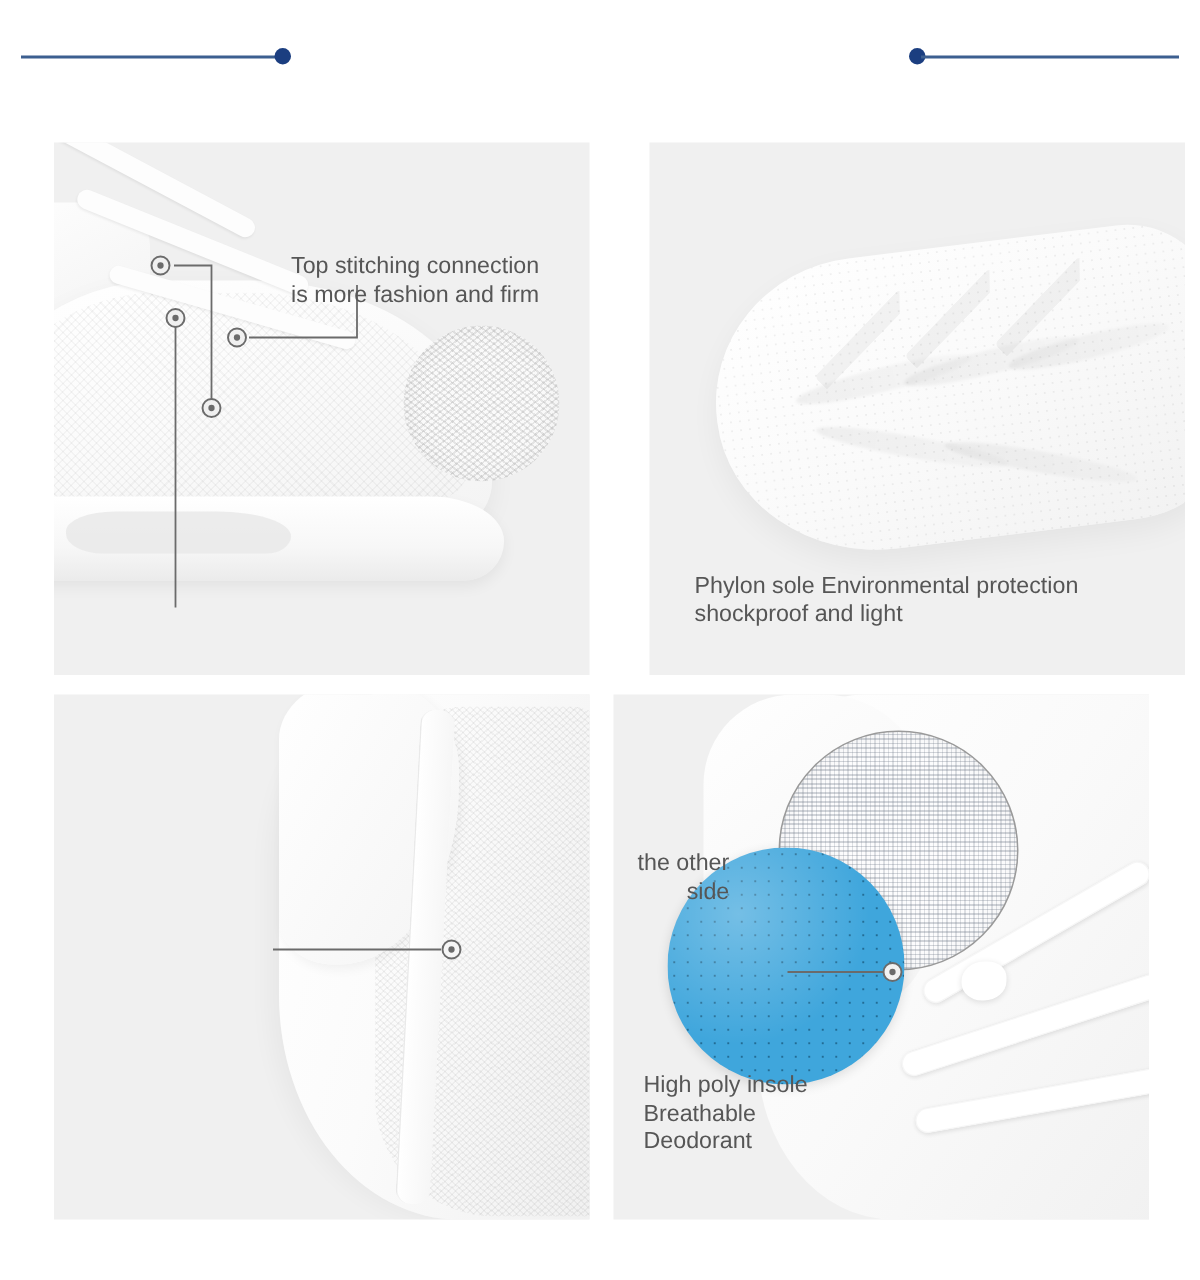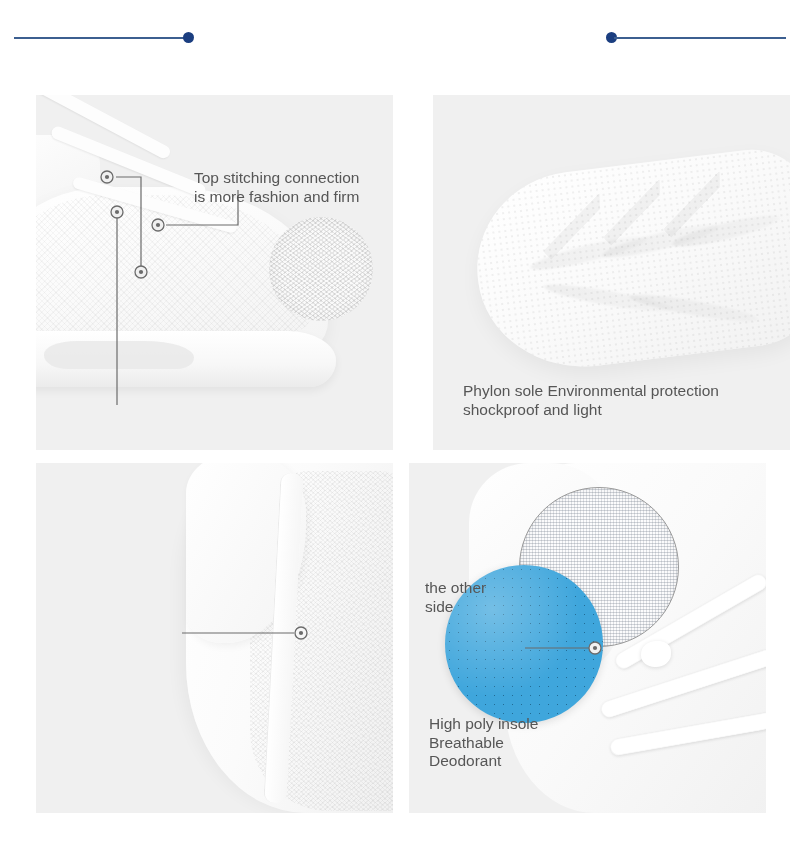--- a/index.html
+++ b/index.html
@@ -380,19 +380,19 @@
   <div class="insole-circle"></div>
 
   <svg class="overlay" viewBox="0 0 357 350">
     <line x1="116" y1="185" x2="180" y2="185" stroke="#6b6b6b" stroke-width="1.2"></line>
     <g>
       <circle cx="186" cy="185" r="6" fill="#f2f2f2" stroke="#6b6b6b" stroke-width="1.3"></circle>
       <circle cx="186" cy="185" r="2.1" fill="#6b6b6b"></circle>
     </g>
   </svg>
 
-  <div class="anno" style="left:16px; top:116px;">the other
+  <div class="anno" style="left:16px; top:104px;text-align:right;">the other
 side</div>
 
   <div class="anno" style="left:20px; top:252px;">High poly insole
 Breathable
 Deodorant</div>
 </div>
 
 </body></html>

